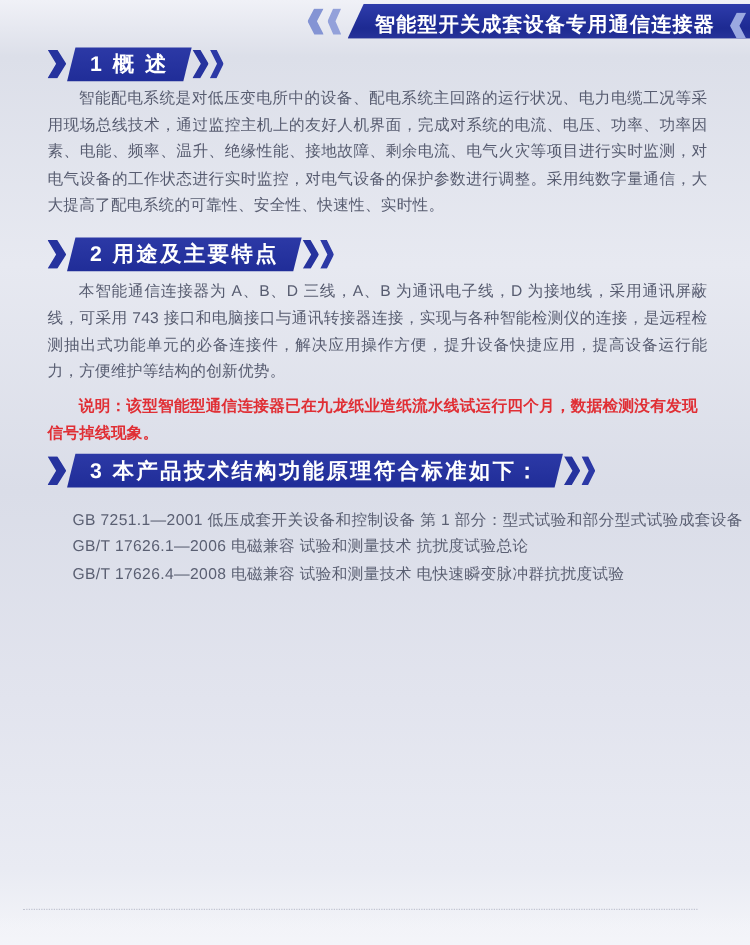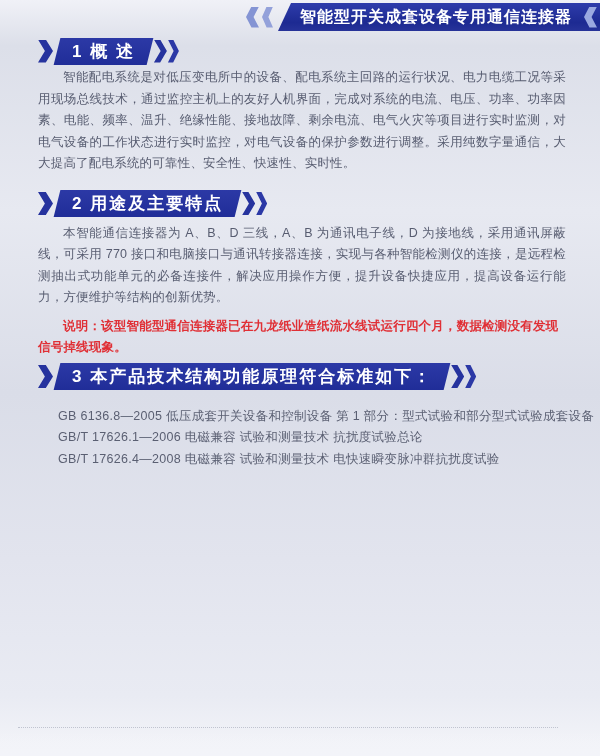--- a/index.html
+++ b/index.html
@@ -7,21 +7,21 @@
     position:relative;width:600px;height:756px;overflow:hidden;
     background:linear-gradient(180deg,#f0f1f7 0%,#dcdfe9 6%,#e7e9f1 28%,#dadde8 52%,#e2e4ee 74%,#e9ebf3 92%,#f4f5f9 100%);
     font-family:"Liberation Sans","DejaVu Sans",sans-serif;
   }
   
   .top-banner{position:absolute;top:3px;right:0;display:flex;align-items:center;height:28px;}
   .lt-chev{width:13px;height:21px;background:#8494d4;
     clip-path:polygon(100% 0,42% 0,0 50%,42% 100%,100% 100%,58% 50%);margin-right:3px;flex:0 0 auto;}
   .lt-chev.small{width:11px;background:#93a1da;}
   .bar{height:28px;margin-left:2px;background:linear-gradient(180deg,#2e3cab 0%,#1d2a92 70%,#273399 100%);
-    clip-path:polygon(13px 0,100% 0,100% 100%,0 100%);display:flex;align-items:center;padding:0 8px 0 22px;}
+    clip-path:polygon(13px 0,100% 0,100% 100%,0 100%);display:flex;align-items:flex-end;padding:0 8px 0 22px;}
   .bar-text{color:#ffffff;font-size:16px;font-weight:bold;letter-spacing:1px;white-space:nowrap;}
   .bar .lt-chev.right{background:#9aa8e0;margin:0 -5px 0 12px;}
   
   .content{position:relative;padding:38px 34px 0 38px;}
   
   .sec-head{display:flex;align-items:center;height:26px;}
   .sec-head .arrow-l{width:15px;height:23px;background:#26339e;
     clip-path:polygon(0 0,52% 0,100% 50%,52% 100%,0 100%,46% 50%);flex:0 0 auto;}
   .head-box{background:linear-gradient(180deg,#2c39a6,#202d98);transform:skewX(-14deg);
     padding:2px 15px;margin-left:4px;}
@@ -31,23 +31,23 @@
     clip-path:polygon(0 0,48% 0,100% 50%,48% 100%,0 100%,52% 50%);margin-left:4px;flex:0 0 auto;}
   .chev.c2{width:11px;margin-left:1px;background:#2c39a6;}
   
   .para{margin:0;text-indent:2em;color:#575c70;font-size:12.5px;line-height:21.5px;
     text-align:justify;letter-spacing:0.2px;}
   .note{margin:0;text-indent:2em;color:#e02f35;font-weight:600;font-size:12.5px;
     line-height:21.5px;letter-spacing:0.2px;}
   .std-list{margin-top:16px;}
   .std{margin:0 0 0 20px;color:#5a5f72;font-size:12.5px;line-height:21.6px;letter-spacing:0.3px;white-space:nowrap;}
   
-  .mt-p1{margin-top:9px;} .mt-p2{margin-top:4px;font-family:Liberation Mono, monospace;}
+  .mt-p1{margin-top:9px;} .mt-p2{margin-top:4px;}
   .mt-h2{margin-top:15px;} .mt-p3{margin-top:12px;} .mt-p4{margin-top:6px;} .mt-p5{margin-top:4px;}
-  .mt-note{margin-top:7px;} .mt-h3{margin-top:5px;}
+  .mt-note{margin-top:7px;font-family:Liberation Mono, monospace;} .mt-h3{margin-top:5px;}
   
   .scan-line{position:absolute;left:18px;right:42px;top:727px;border-top:1px dotted #a8adbd;opacity:.65;}
   .bottom-strip{position:absolute;left:0;right:0;bottom:0;height:24px;
     background:linear-gradient(180deg,rgba(255,255,255,0),#f3f4f9);}
 </style>
 </head>
 <body>
 
 <div class="page">
 
@@ -75,35 +75,35 @@
 
     <div class="sec-head mt-h2">
       <span class="arrow-l"></span>
       <span class="head-box">
         <span class="head-inner">2 用途及主要特点</span>
       </span>
       <span class="chev"></span>
       <span class="chev c2"></span>
     </div>
 
-    <p class="para mt-p4">本智能通信连接器为 A、B、D 三线，A、B 为通讯电子线，D 为接地线，采用通讯屏蔽线，可采用 770 接口和电脑接口与通讯转接器连接，实现与各种智能检测仪的连接，是远程检测抽出式功能单元的必备连接件，解决应用操作方便，提升设备快捷应用，提高设备运行能力，方便维护等结构的创新优势。</p>
+    <p class="para mt-p4">本智能通信连接器为 A、B、D 三线，A、B 为通讯电子线，D 为接地线，采用通讯屏蔽线，可采用 743 接口和电脑接口与通讯转接器连接，实现与各种智能检测仪的连接，是远程检测抽出式功能单元的必备连接件，解决应用操作方便，提升设备快捷应用，提高设备运行能力，方便维护等结构的创新优势。</p>
 
     <p class="note mt-note">说明：该型智能型通信连接器已在九龙纸业造纸流水线试运行四个月，数据检测没有发现信号掉线现象。</p>
 
     <div class="sec-head mt-h3">
       <span class="arrow-l"></span>
       <span class="head-box">
         <span class="head-inner">3 本产品技术结构功能原理符合标准如下：</span>
       </span>
       <span class="chev"></span>
       <span class="chev c2"></span>
     </div>
 
     <div class="std-list">
-      <p class="std">GB 6136.8—2005 低压成套开关设备和控制设备 第 1 部分：型式试验和部分型式试验成套设备</p>
+      <p class="std">GB 7251.1—2001 低压成套开关设备和控制设备 第 1 部分：型式试验和部分型式试验成套设备</p>
       <p class="std">GB/T 17626.1—2006 电磁兼容 试验和测量技术 抗扰度试验总论</p>
       <p class="std">GB/T 17626.4—2008 电磁兼容 试验和测量技术 电快速瞬变脉冲群抗扰度试验</p>
 
     </div>
 
   </div>
 
   <div class="scan-line"></div>
   <div class="bottom-strip"></div>
 

